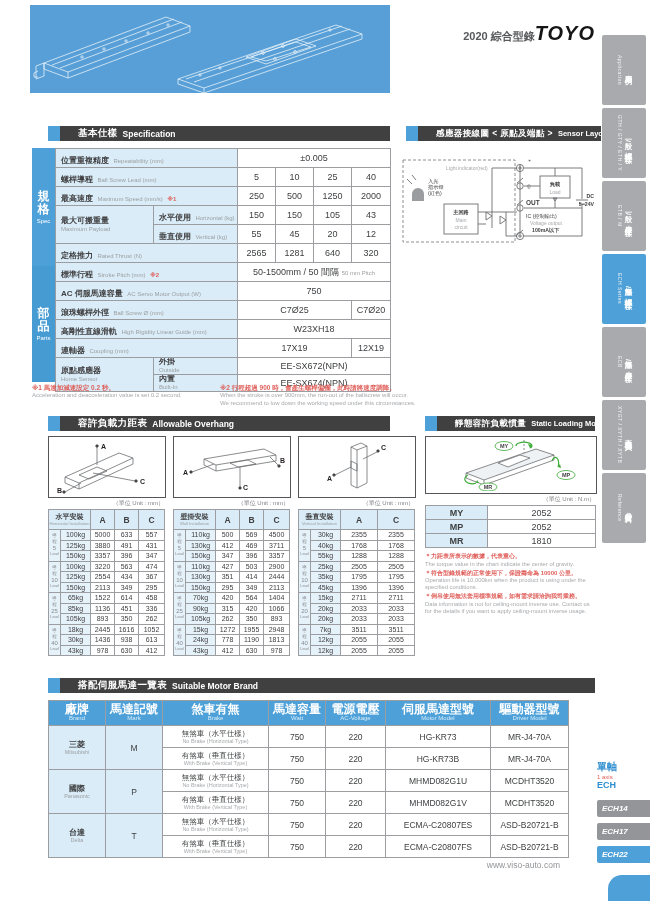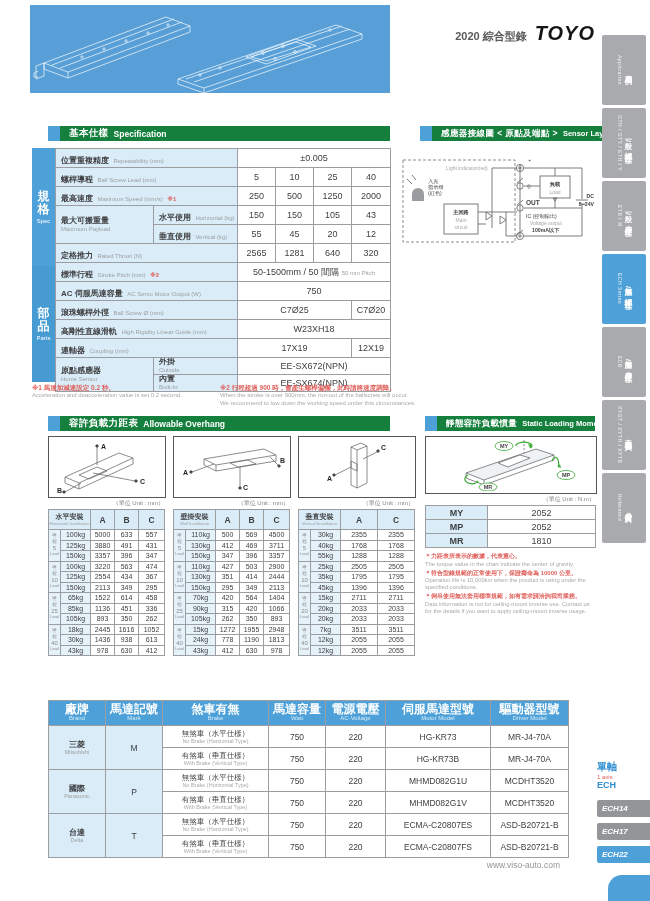--- a/index.html
+++ b/index.html
@@ -1,29 +1,29 @@
 <!DOCTYPE html>
 <html><head>
 <meta charset="utf-8">
 <style>
 body{margin:0}
 #page{position:relative;width:650px;height:901px;background:#fff;font-family:"Liberation Sans","DejaVu Sans",sans-serif;color:#3f4042;overflow:hidden}
 
 .sec-bar{position:absolute;display:flex;height:15px}
 .sec-chip{width:12px;background:#4da0d8}
-.sec-label{flex:1;background:#15803d;color:#fff;display:flex;align-items:center;gap:5px;padding-left:9px;font-weight:bold;overflow:hidden;white-space:nowrap}
+.sec-label{flex:1;background:#404040;color:#fff;display:flex;align-items:center;gap:5px;padding-left:18px;font-weight:bold;overflow:hidden;white-space:nowrap}
 .sec-label .zh{font-size:9.5px;letter-spacing:.4px}
 .sec-label .en{font-size:8.5px}
 .sec-bar.small .zh{font-size:8.5px}
 .sec-bar.small .en{font-size:7.5px}
 
 .hero{position:absolute;left:30px;top:5px;width:360px;height:88px;background:#579fd6}
 .wire{stroke:#fff;fill:none;stroke-width:.8;opacity:.85}
 .top-meta{position:absolute;left:300px;top:22px;width:295px;text-align:right}
-.top-meta .cat{font-size:11px;font-weight:bold;color:#58595b;margin-right:8px}
+.top-meta .cat{font-size:11px;font-weight:bold;color:#58595b;margin-right:0}
 .top-meta .logo{font-size:20px;font-weight:bold;font-style:italic;color:#151515;letter-spacing:1px}
 .top-meta .phone{display:block;margin-top:16px;font-size:13px;color:#808285}
 
 table{border-collapse:collapse;table-layout:fixed;position:absolute}
 td,th{border:1px solid #9b9da0;overflow:hidden;white-space:nowrap;padding:0}
 
 .side-blk{position:absolute;left:32px;width:23px;background:#4da0d8;color:#fff;display:flex;flex-direction:column;align-items:center;justify-content:center;box-sizing:border-box}
 .side-blk .ch{font-size:12px;font-weight:bold;line-height:13px}
 .side-blk .en{font-size:6px;margin-top:2px}
 .spec{left:55px;top:148px;width:335px;border:1.5px solid #55565a}
@@ -260,21 +260,21 @@
       <span class="zh">※1 馬達加減速設定 0.2 秒。</span>
       <span class="en">Acceleration and deacceleration value is set 0.2 second.</span>
     </div>
     <div class="fn wide">
       <span class="zh">※2 行程超過 900 時，會產生螺桿偏擺，此時請將速度調降。</span>
       <span class="en">When the stroke is over 900mm, the run-out of the ballscrew will occur.</span>
       <span class="en">We recommend to low down the working speed under this circumstances.</span>
     </div>
   </div>
 
-  <div class="sec-bar small" style="left:420px;top:126px;width:195px">
+  <div class="sec-bar small" style="left:406px;top:126px;width:195px">
     <span class="sec-chip"></span>
     <span class="sec-label">
         <span class="zh">感應器接線圖 &lt; 原點及端點 &gt;</span>
         <span class="en">Sensor Layout</span>
       </span>
   </div>
   <svg style="position:absolute;left:400px;top:148px" width="195" height="110" viewBox="0 0 195 110">
     <g>
       <rect class="skd" x="3" y="12" width="112" height="82"></rect>
       <path d="M12,46 a6,6 0 0 1 12,0 l0,7 l-12,0 z" fill="#9a9c9f"></path>
@@ -769,20 +769,27 @@
     </table>
   <div class="m-notes">
     <span class="zh">＊力距表所表示的數據，代表重心。</span>
     <span class="en">The torque value in the chart indicate the center of gravity.</span>
     <span class="zh">＊符合型錄規範的正常使用下，保證壽命為 10000 公里。</span>
     <span class="en">Operation life is 10,000km when the product is using under the specified conditions.</span>
     <span class="zh">＊倒吊使用無法套用標準規範，如有需求請洽詢我司業務。</span>
     <span class="en">Data information is not for ceiling-mount inverse use. Contact us for the details if you want to apply ceiling-mount inverse usage.</span>
   </div>
 
+  <div class="sec-bar" style="left:48px;top:678px;width:547px">
+    <span class="sec-chip"></span>
+    <span class="sec-label">
+        <span class="zh">搭配伺服馬達一覽表</span>
+        <span class="en">Suitable Motor Brand</span>
+      </span>
+  </div>
   <table class="motor-t">
     <colgroup>
         <col style="width:57px">
         <col style="width:57px">
         <col style="width:106px">
         <col style="width:57px">
         <col style="width:60px">
         <col style="width:105px">
         <col style="width:78px">
       </colgroup>

